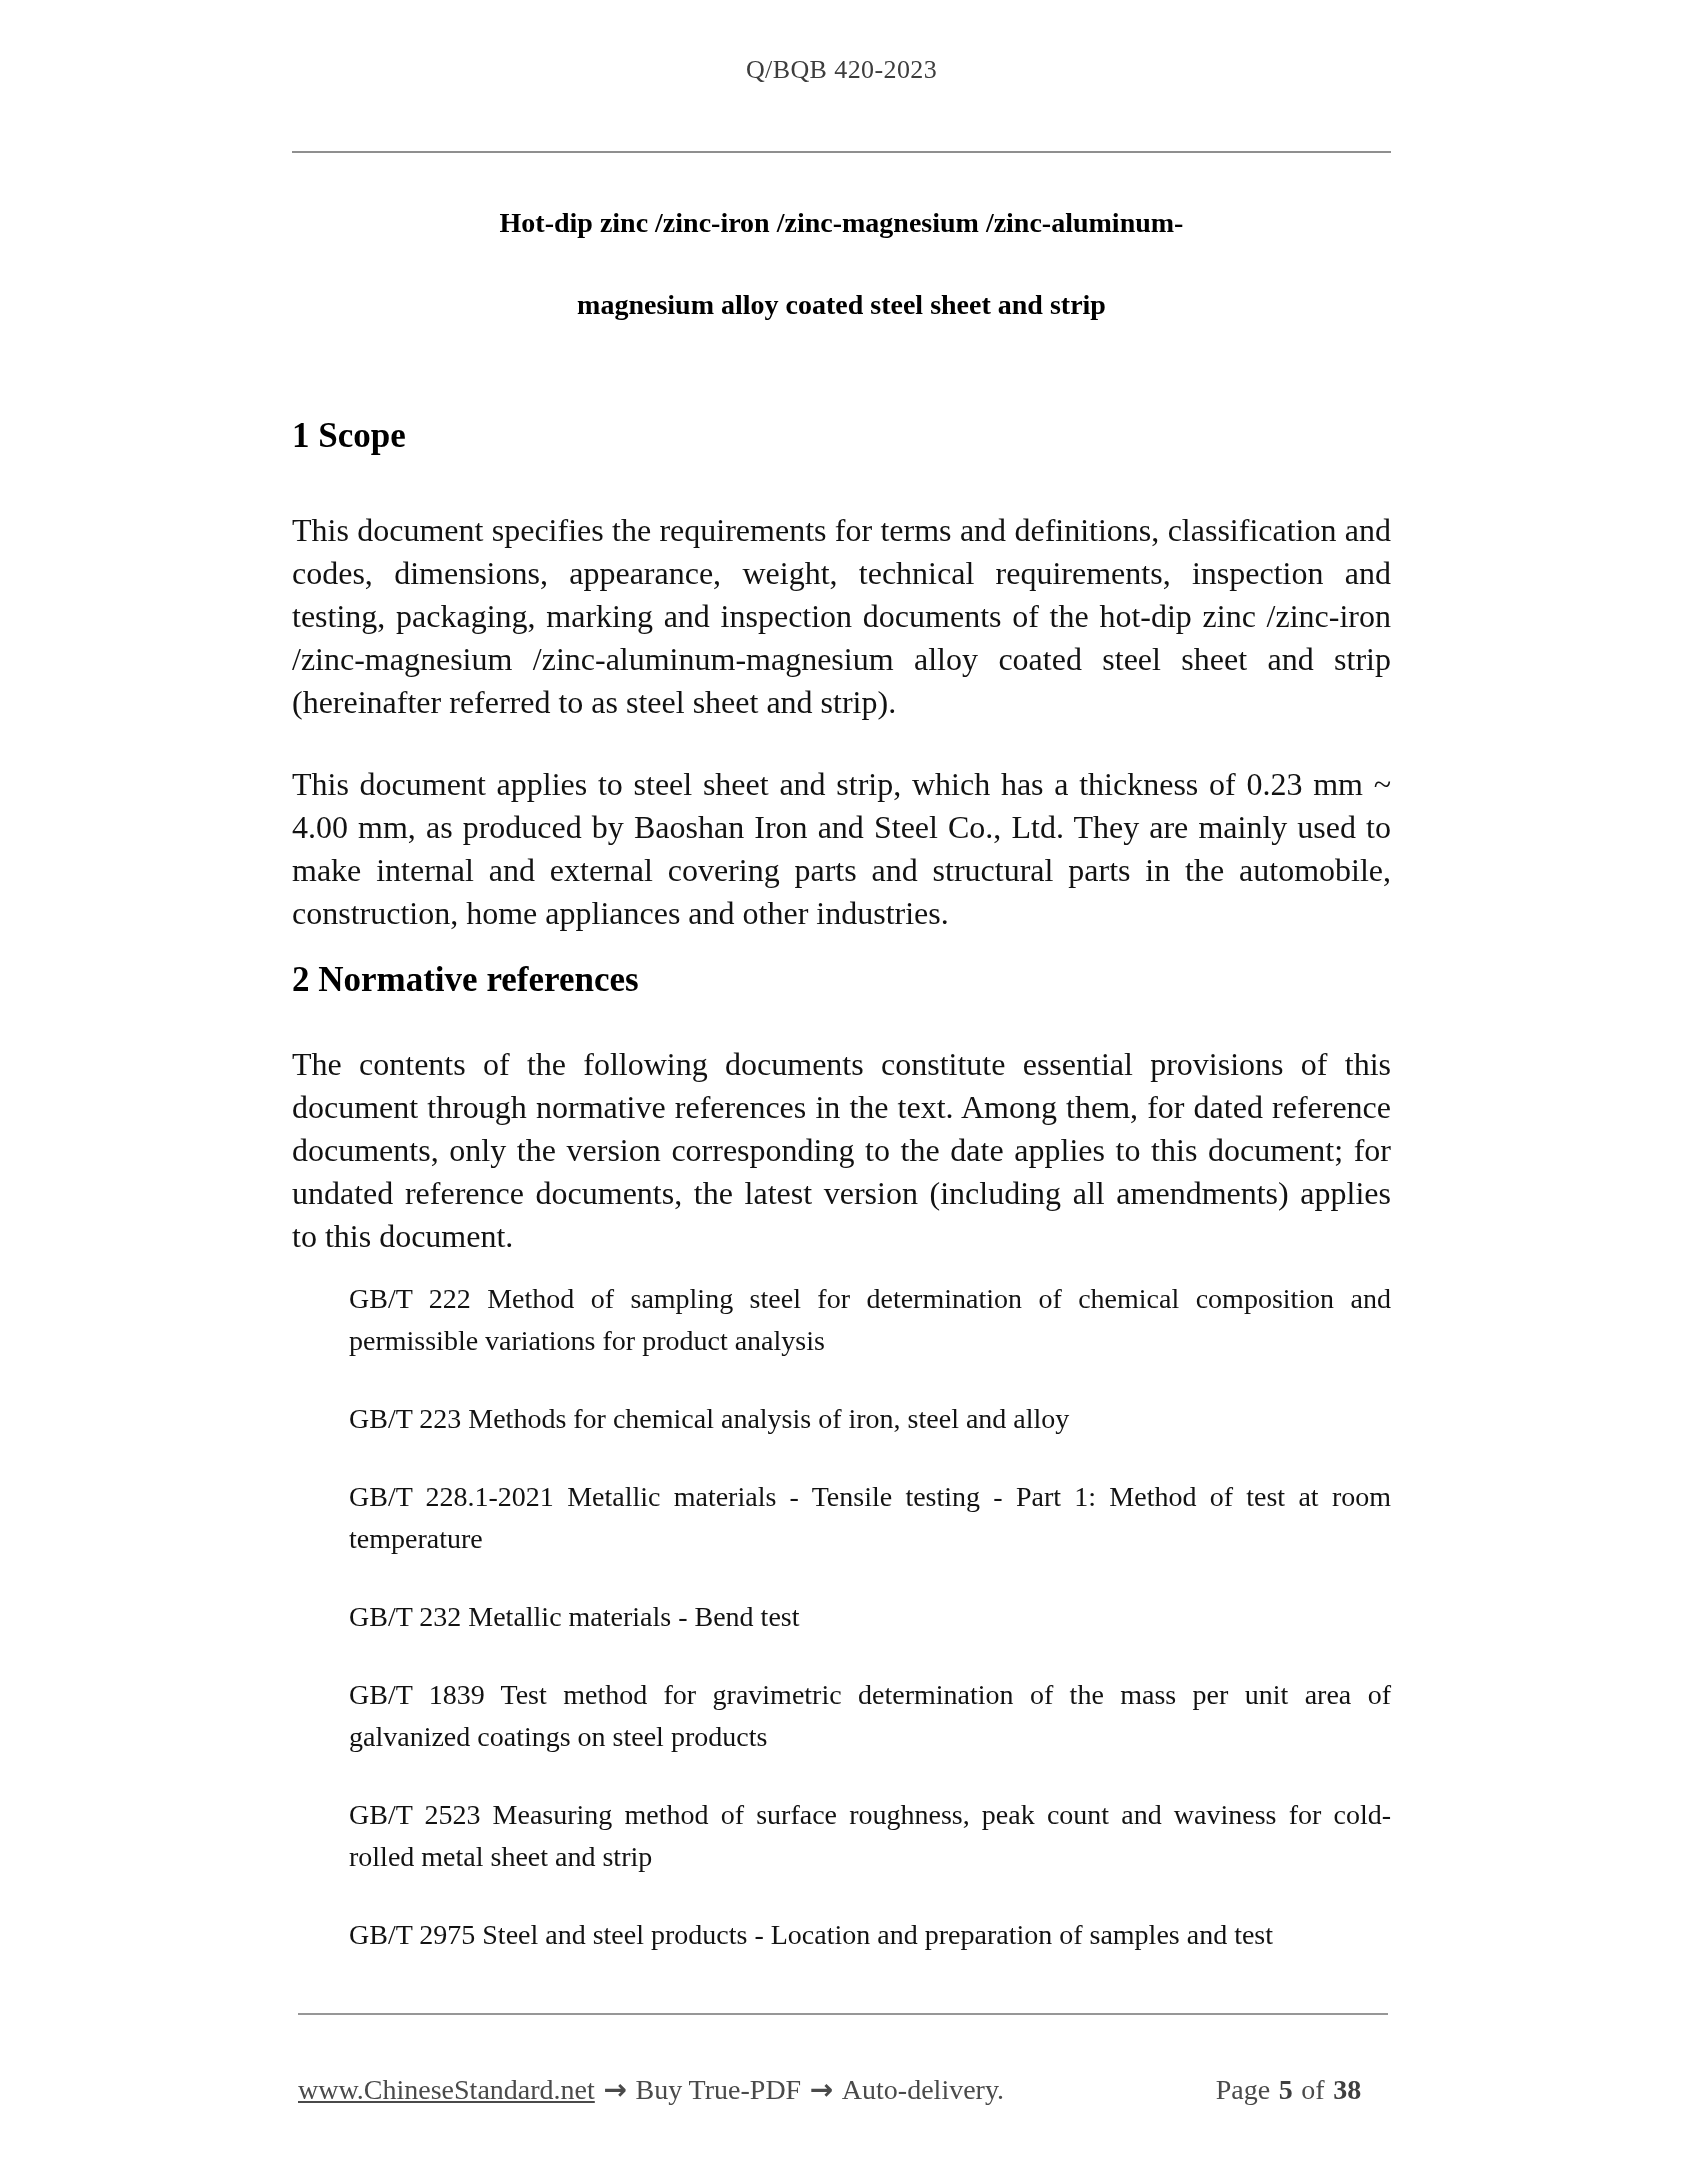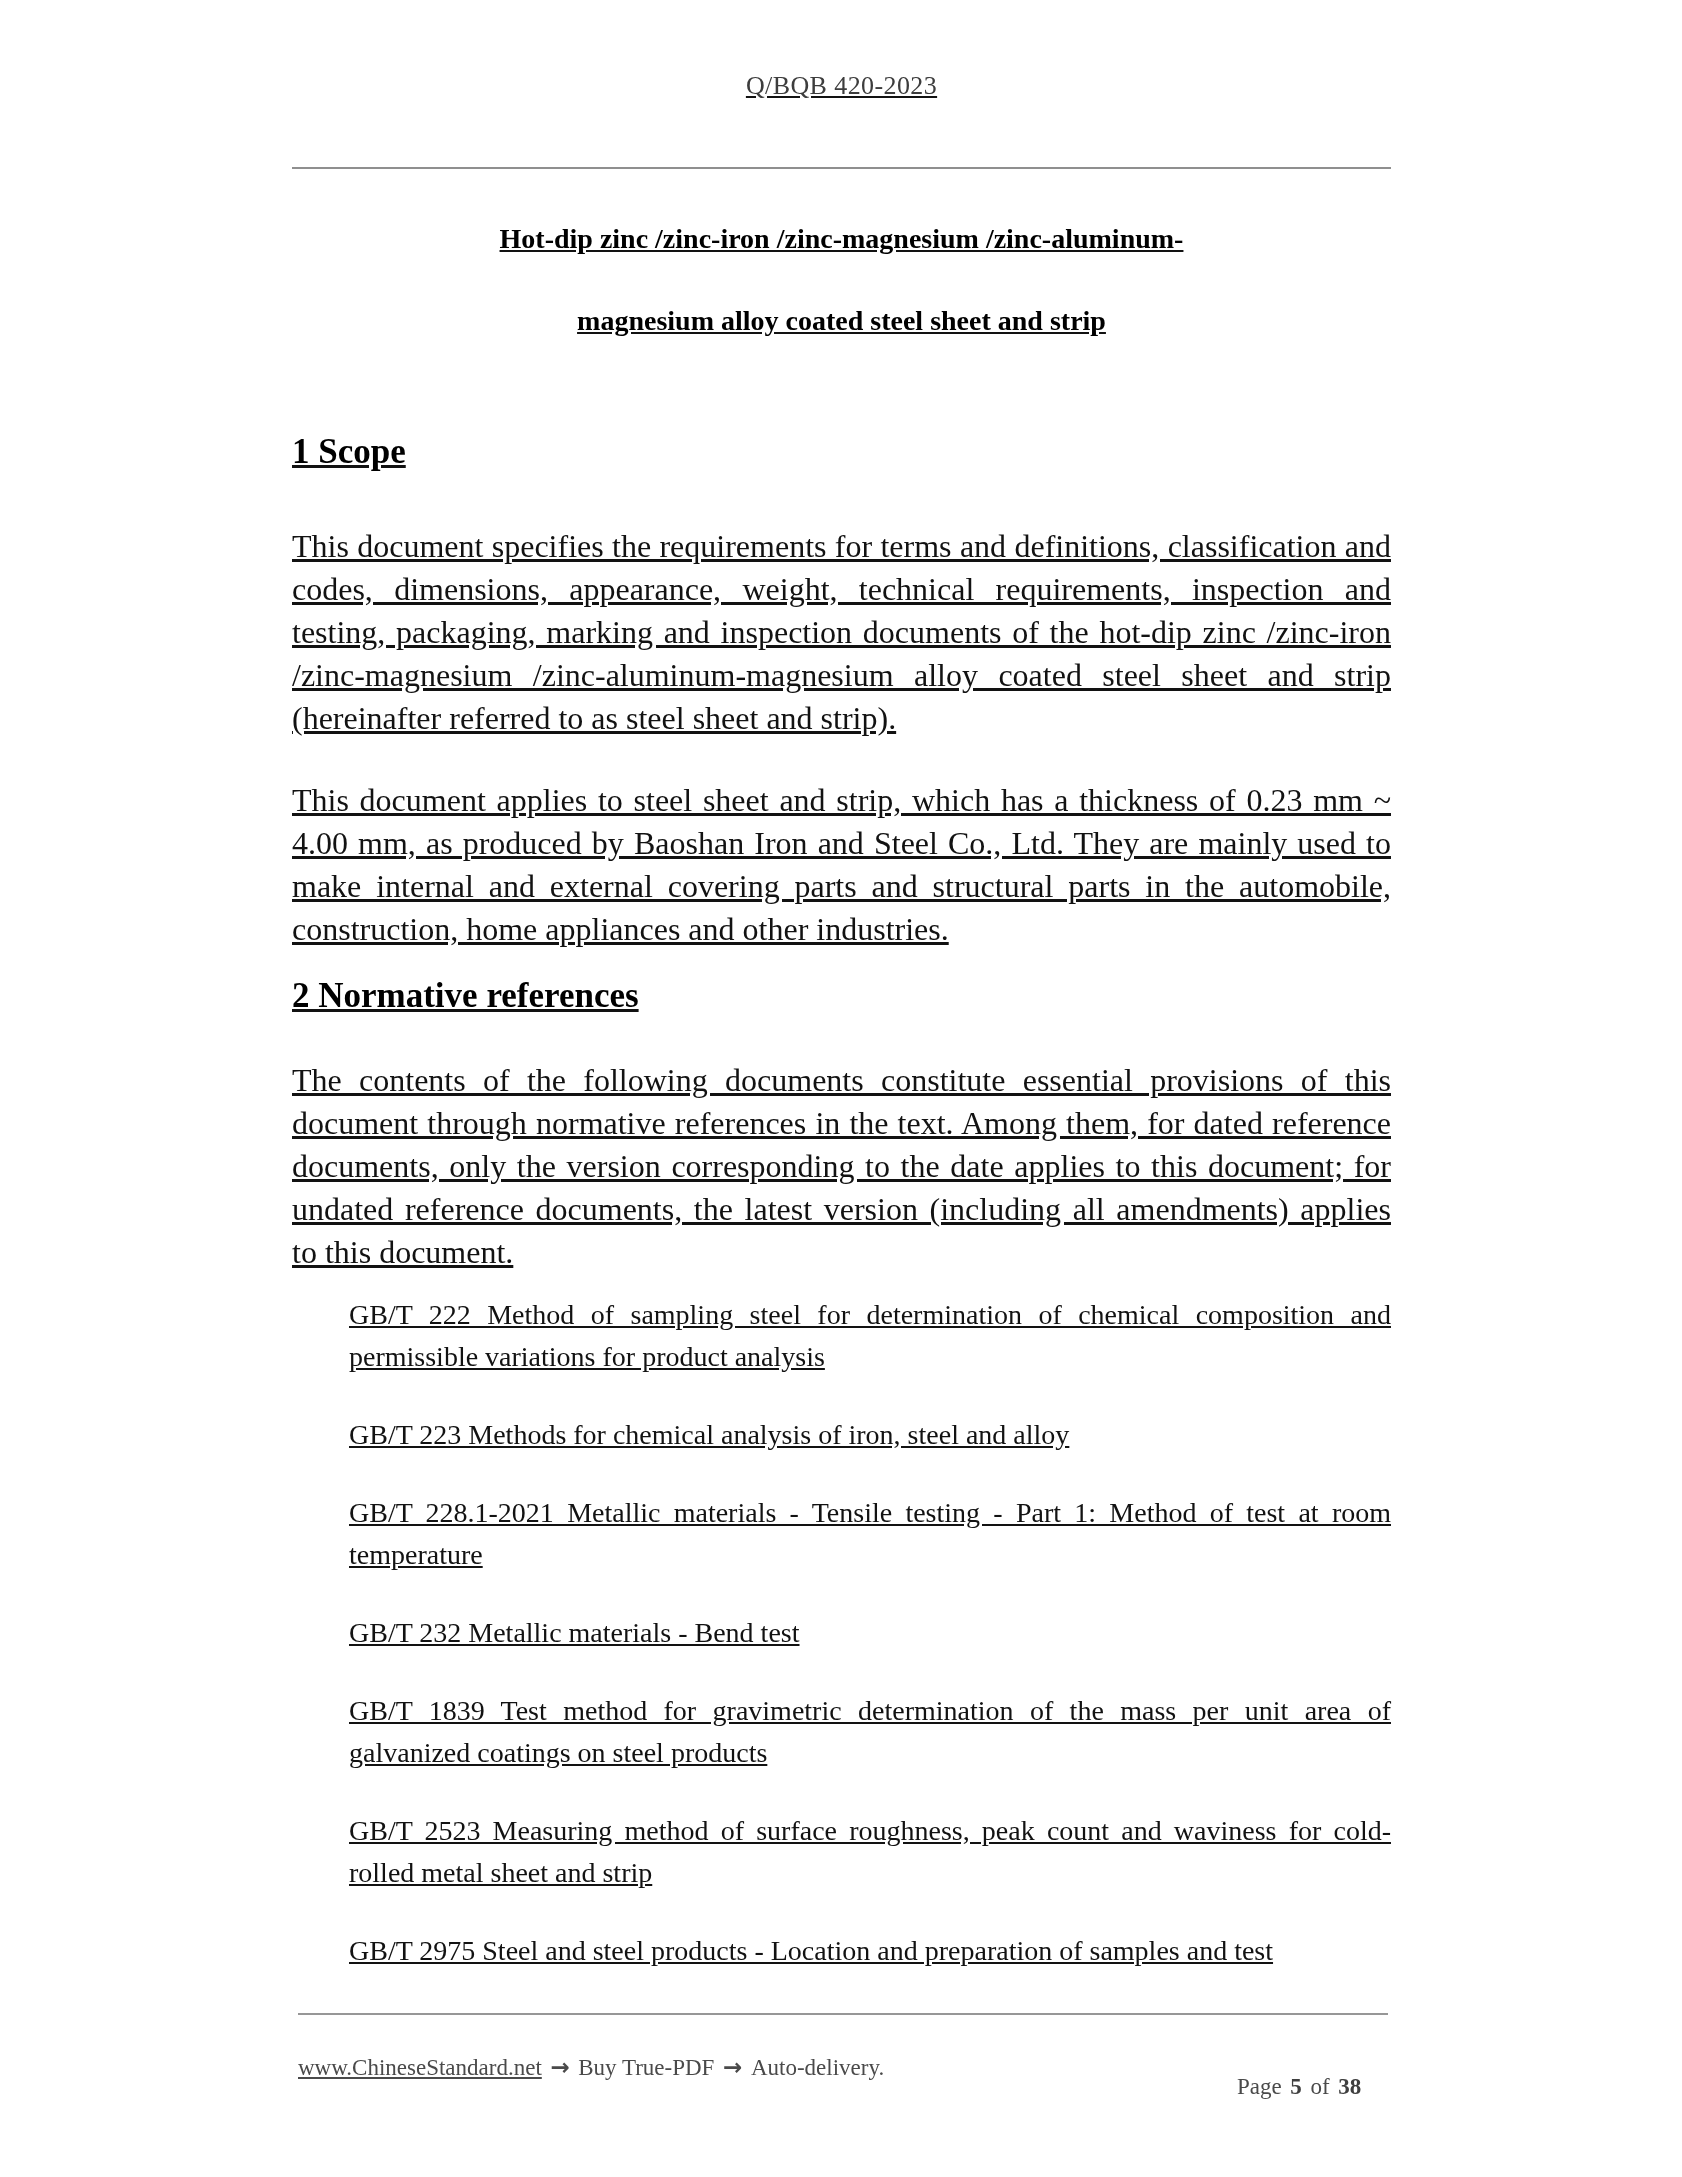--- a/index.html
+++ b/index.html
@@ -5,21 +5,21 @@
   html,body { margin:0; padding:0; background:#e9e9e9; }
   .page {
     position:relative;
     width:1683px; height:2177px;
     background:#ffffff;
     font-family:"Liberation Serif","DejaVu Serif",serif;
     color:#121212;
     overflow:hidden;
     margin:0 auto;
   }
-  .content { padding:16px 292px;text-decoration:underline; }
+  .content { padding:0 292px; }
 
   .doc-number {
     padding-top:55px;
     text-align:center;
     font-size:26px;
     color:#3d3d3d;
     letter-spacing:0.4px;
   }
   .header-rule {
     margin:66px 0 0 0;
@@ -72,23 +72,23 @@
     width:1090px;
   }
   .footer-rule {
     margin:0;
     border:none;
     border-top:2.6px solid #979797;
   }
   .footer-row {
     display:flex;
     justify-content:space-between;
-    align-items:center;
+    align-items:flex-end;
     margin-top:19px;
-    font-size:23px;
+    font-size:28px;
     color:#4a4a4a;
   }
   .footer-left { white-space:nowrap; }
   .website-link {
     color:#4a4a4a;
     text-decoration:underline;
     cursor:pointer;
   }
   .arrow {
     font-family:"DejaVu Sans","Liberation Sans",sans-serif;

